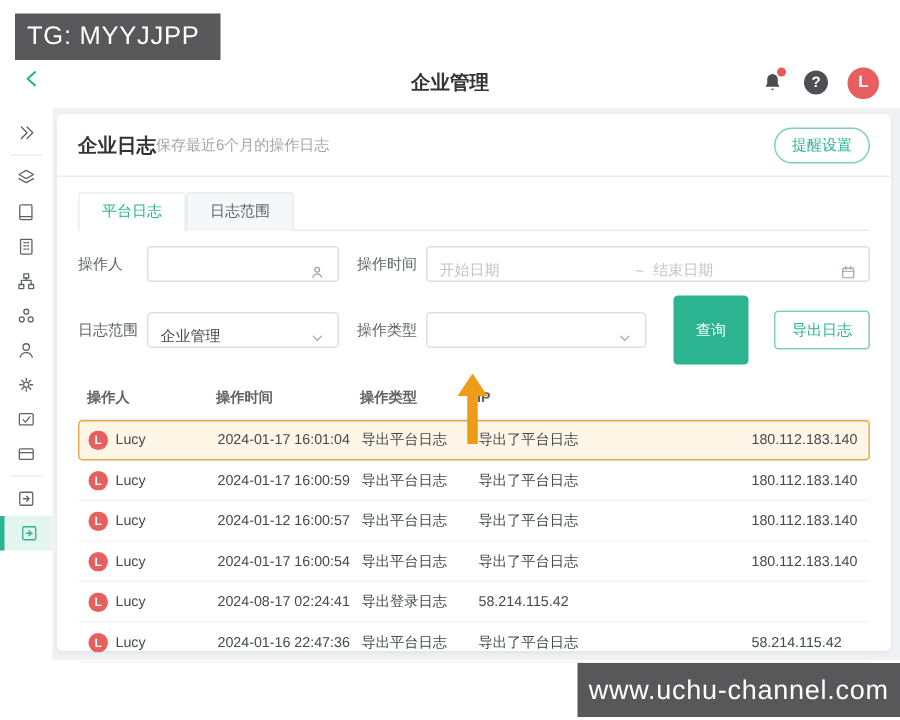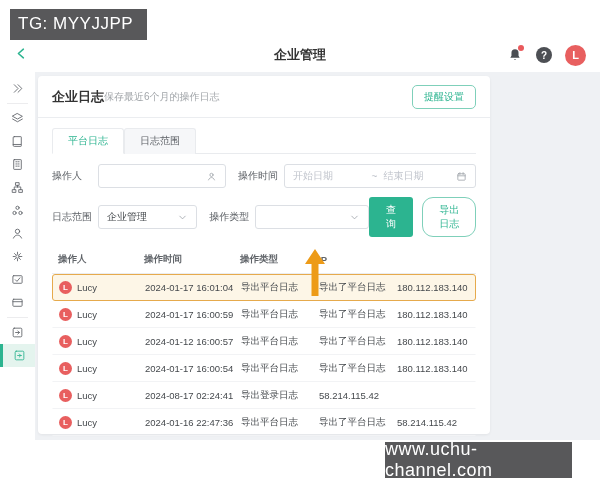--- a/index.html
+++ b/index.html
@@ -9,21 +9,21 @@
     font-family:"Liberation Sans","DejaVu Sans",sans-serif;
     -webkit-font-smoothing:antialiased;
   }
   
   .tg-badge{
     position:absolute;left:10px;top:9px;z-index:50;
     background:#58585a;color:#fff;font-size:17px;
     padding:5px 14px 6px 8px;letter-spacing:.5px;
   }
   .watermark{
-    position:absolute;left:385px;top:442px;width:187px;height:36px;z-index:50;
+    position:absolute;left:385px;top:442px;width:215px;height:36px;z-index:50;
     background:#58585a;color:#fff;font-size:18px;
     display:flex;align-items:center;justify-content:center;letter-spacing:.5px;
   }
   
   .app-header{
     position:absolute;top:38px;left:0;right:0;height:34px;
     display:flex;align-items:center;padding:0 14px;box-sizing:border-box;background:#fff;
   }
   .back-btn{display:flex;align-items:center;cursor:pointer;}
   .app-title{
@@ -50,69 +50,69 @@
   .side-item{
     width:35px;height:23px;display:flex;align-items:center;justify-content:center;
     color:#5f6368;cursor:pointer;box-sizing:border-box;
   }
   .side-item svg{stroke:#5f6368;}
   .side-item.active{background:#e4f4ee;border-left:3px solid #2cb490;}
   .side-item.active svg{stroke:#2cb490;}
   .side-divider{width:21px;height:1px;background:#ececee;margin:3px 0;}
   
   .card{
-    position:absolute;left:38px;top:76px;width:452px;height:358px;background:#fff;
+    position:absolute;left:38px;top:76px;width:556px;height:358px;background:#fff;
     border-radius:4px;box-shadow:0 1px 3px rgba(0,0,0,.06);box-sizing:border-box;
   }
   .card-header{
     display:flex;align-items:center;padding:9px 14px 8px;border-bottom:1px solid #ebedf0;
   }
   .card-title{font-size:13px;font-weight:bold;color:#333;}
   .card-subtitle{font-size:10px;color:#a2a6aa;}
   .reminder-btn{
     margin-left:auto;font-size:10px;color:#2cb490;border:1px solid #7fd0ba;
-    background:#fff;border-radius:5px;padding:4px 11px;cursor:pointer;
+    background:#fff;border-radius:12px;padding:4px 11px;cursor:pointer;
   }
   
   .tabs{display:flex;margin:9px 14px 0;border-bottom:1px solid #e9ebee;}
   .tab{
     font-size:10px;padding:5px 15px;border:1px solid #e9ebee;border-bottom:none;
     background:#f6f7f9;color:#5f6368;border-radius:3px 3px 0 0;
     cursor:pointer;position:relative;top:1px;
   }
   .tab.active{background:#fff;color:#2cb490;border-bottom:1px solid #fff;}
   
   .filters{padding:10px 14px 0;}
   .f-row{display:flex;align-items:center;margin-bottom:9px;font-size:10px;color:#5f6368;}
   .f-label{width:46px;flex:none;}
   .f-box{
     height:24px;border:1px solid #dcdfe4;border-radius:3px;background:#fff;
-    display:flex;align-items:center;padding:0 8px;box-sizing:border-box;color:#45494d;
+    display:flex;align-items:flex-end;padding:0 8px;box-sizing:border-box;color:#45494d;
   }
   .operator-box{width:128px;}
   .operator-box input{
     border:none;outline:none;flex:1;min-width:0;font-size:10px;
     font-family:inherit;color:#333;background:transparent;
   }
   .date-box{flex:1;margin-right:0;}
   .ph{color:#c0c4cc;}
   .date-start{flex:1;}
   .date-sep{color:#c0c4cc;padding:0 6px;}
   .date-end{flex:1;}
   .scope-box{width:128px;justify-content:space-between;cursor:pointer;}
   .type-box{width:147px;justify-content:flex-end;cursor:pointer;}
   .gap12{width:12px;flex:none;}
   .f-spacer{flex:1;}
   .btn-search{
     background:#2cb490;color:#fff;border:none;border-radius:3px;
-    font-size:10px;padding:6px 15px;cursor:pointer;margin-right:9px;font-family:inherit;
+    font-size:10px;padding:16px 15px;cursor:pointer;margin-right:9px;font-family:inherit;
   }
   .btn-export{
-    background:#fff;color:#2cb490;border:1px solid #7fd0ba;border-radius:11px;
-    font-size:10px;padding:5px 11px;cursor:pointer;font-family:inherit;
+    background:#fff;color:#2cb490;border:1px solid #7fd0ba;border-radius:3px;
+    font-size:10px;padding:5px 11px;cursor:pointer;font-family:inherit;margin-left:8px;
   }
   
   .table{margin:2px 14px 0;}
   .t-head,.t-row{
     display:grid;grid-template-columns:86px 96px 78px 1fr 84px;
     align-items:center;
   }
   .t-head{font-size:9.5px;color:#5f6368;font-weight:bold;padding:7px 4px;border-bottom:1px solid #ebedf0;}
   .t-head > div{padding-left:2px;}
   .t-row{

